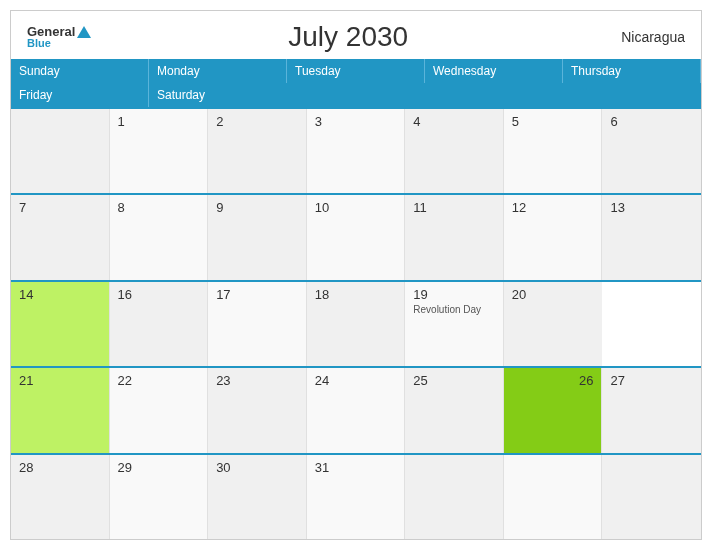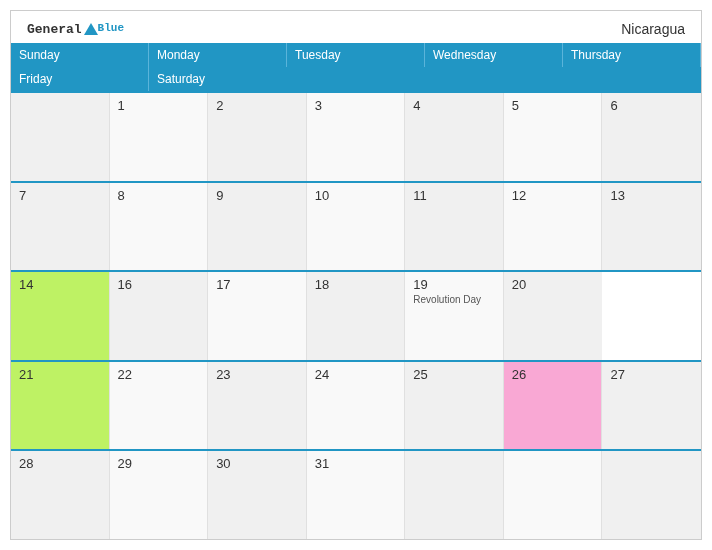--- a/index.html
+++ b/index.html
@@ -21,23 +21,22 @@
       flex-direction: column;
     }
     .calendar-header {
       display: flex;
       align-items: center;
       justify-content: space-between;
       padding: 10px 16px 6px 16px;
     }
     .logo {
       display: flex;
-      flex-direction: row;
+      flex-direction: column;
       line-height: 1;
-      font-family: Liberation Mono, monospace;
     }
     .logo-general {
       font-size: 13px;
       font-weight: bold;
       color: #333;
       display: flex;
       align-items: center;
     }
     .logo-triangle {
       width: 0;
@@ -124,20 +123,21 @@
 
 <div class="calendar-wrapper">
   <div class="calendar-header">
     <div class="logo">
       <div class="logo-general">
         <span>General</span>
         <div class="logo-triangle"></div>
       </div>
       <div class="logo-blue">Blue</div>
     </div>
+    <div class="calendar-title">July 2030</div>
     <div class="calendar-country">Nicaragua</div>
   </div>
 
   <div class="days-header">
   <div class="day-name">Sunday</div>
       <div class="day-name">Monday</div>
       <div class="day-name">Tuesday</div>
       <div class="day-name">Wednesday</div>
       <div class="day-name">Thursday</div>
       <div class="day-name">Friday</div>
@@ -219,21 +219,21 @@
         </div>
         <div class="day-cell" style="background: rgb(240, 240, 240);">
           <div class="day-num">23</div>
         </div>
         <div class="day-cell" style="background: rgb(249, 249, 249);">
           <div class="day-num">24</div>
         </div>
         <div class="day-cell" style="background: rgb(240, 240, 240);">
           <div class="day-num">25</div>
         </div>
-        <div class="day-cell" style="background: #f9a8d4;">
+        <div class="day-cell" style="background: #84cc16; text-align: right;">
           <div class="day-num">26</div>
         </div>
         <div class="day-cell" style="background: rgb(240, 240, 240);">
           <div class="day-num">27</div>
         </div>
       </div>
       <div class="week-row">
         <div class="day-cell" style="background: rgb(240, 240, 240);">
           <div class="day-num">28</div>
         </div>

